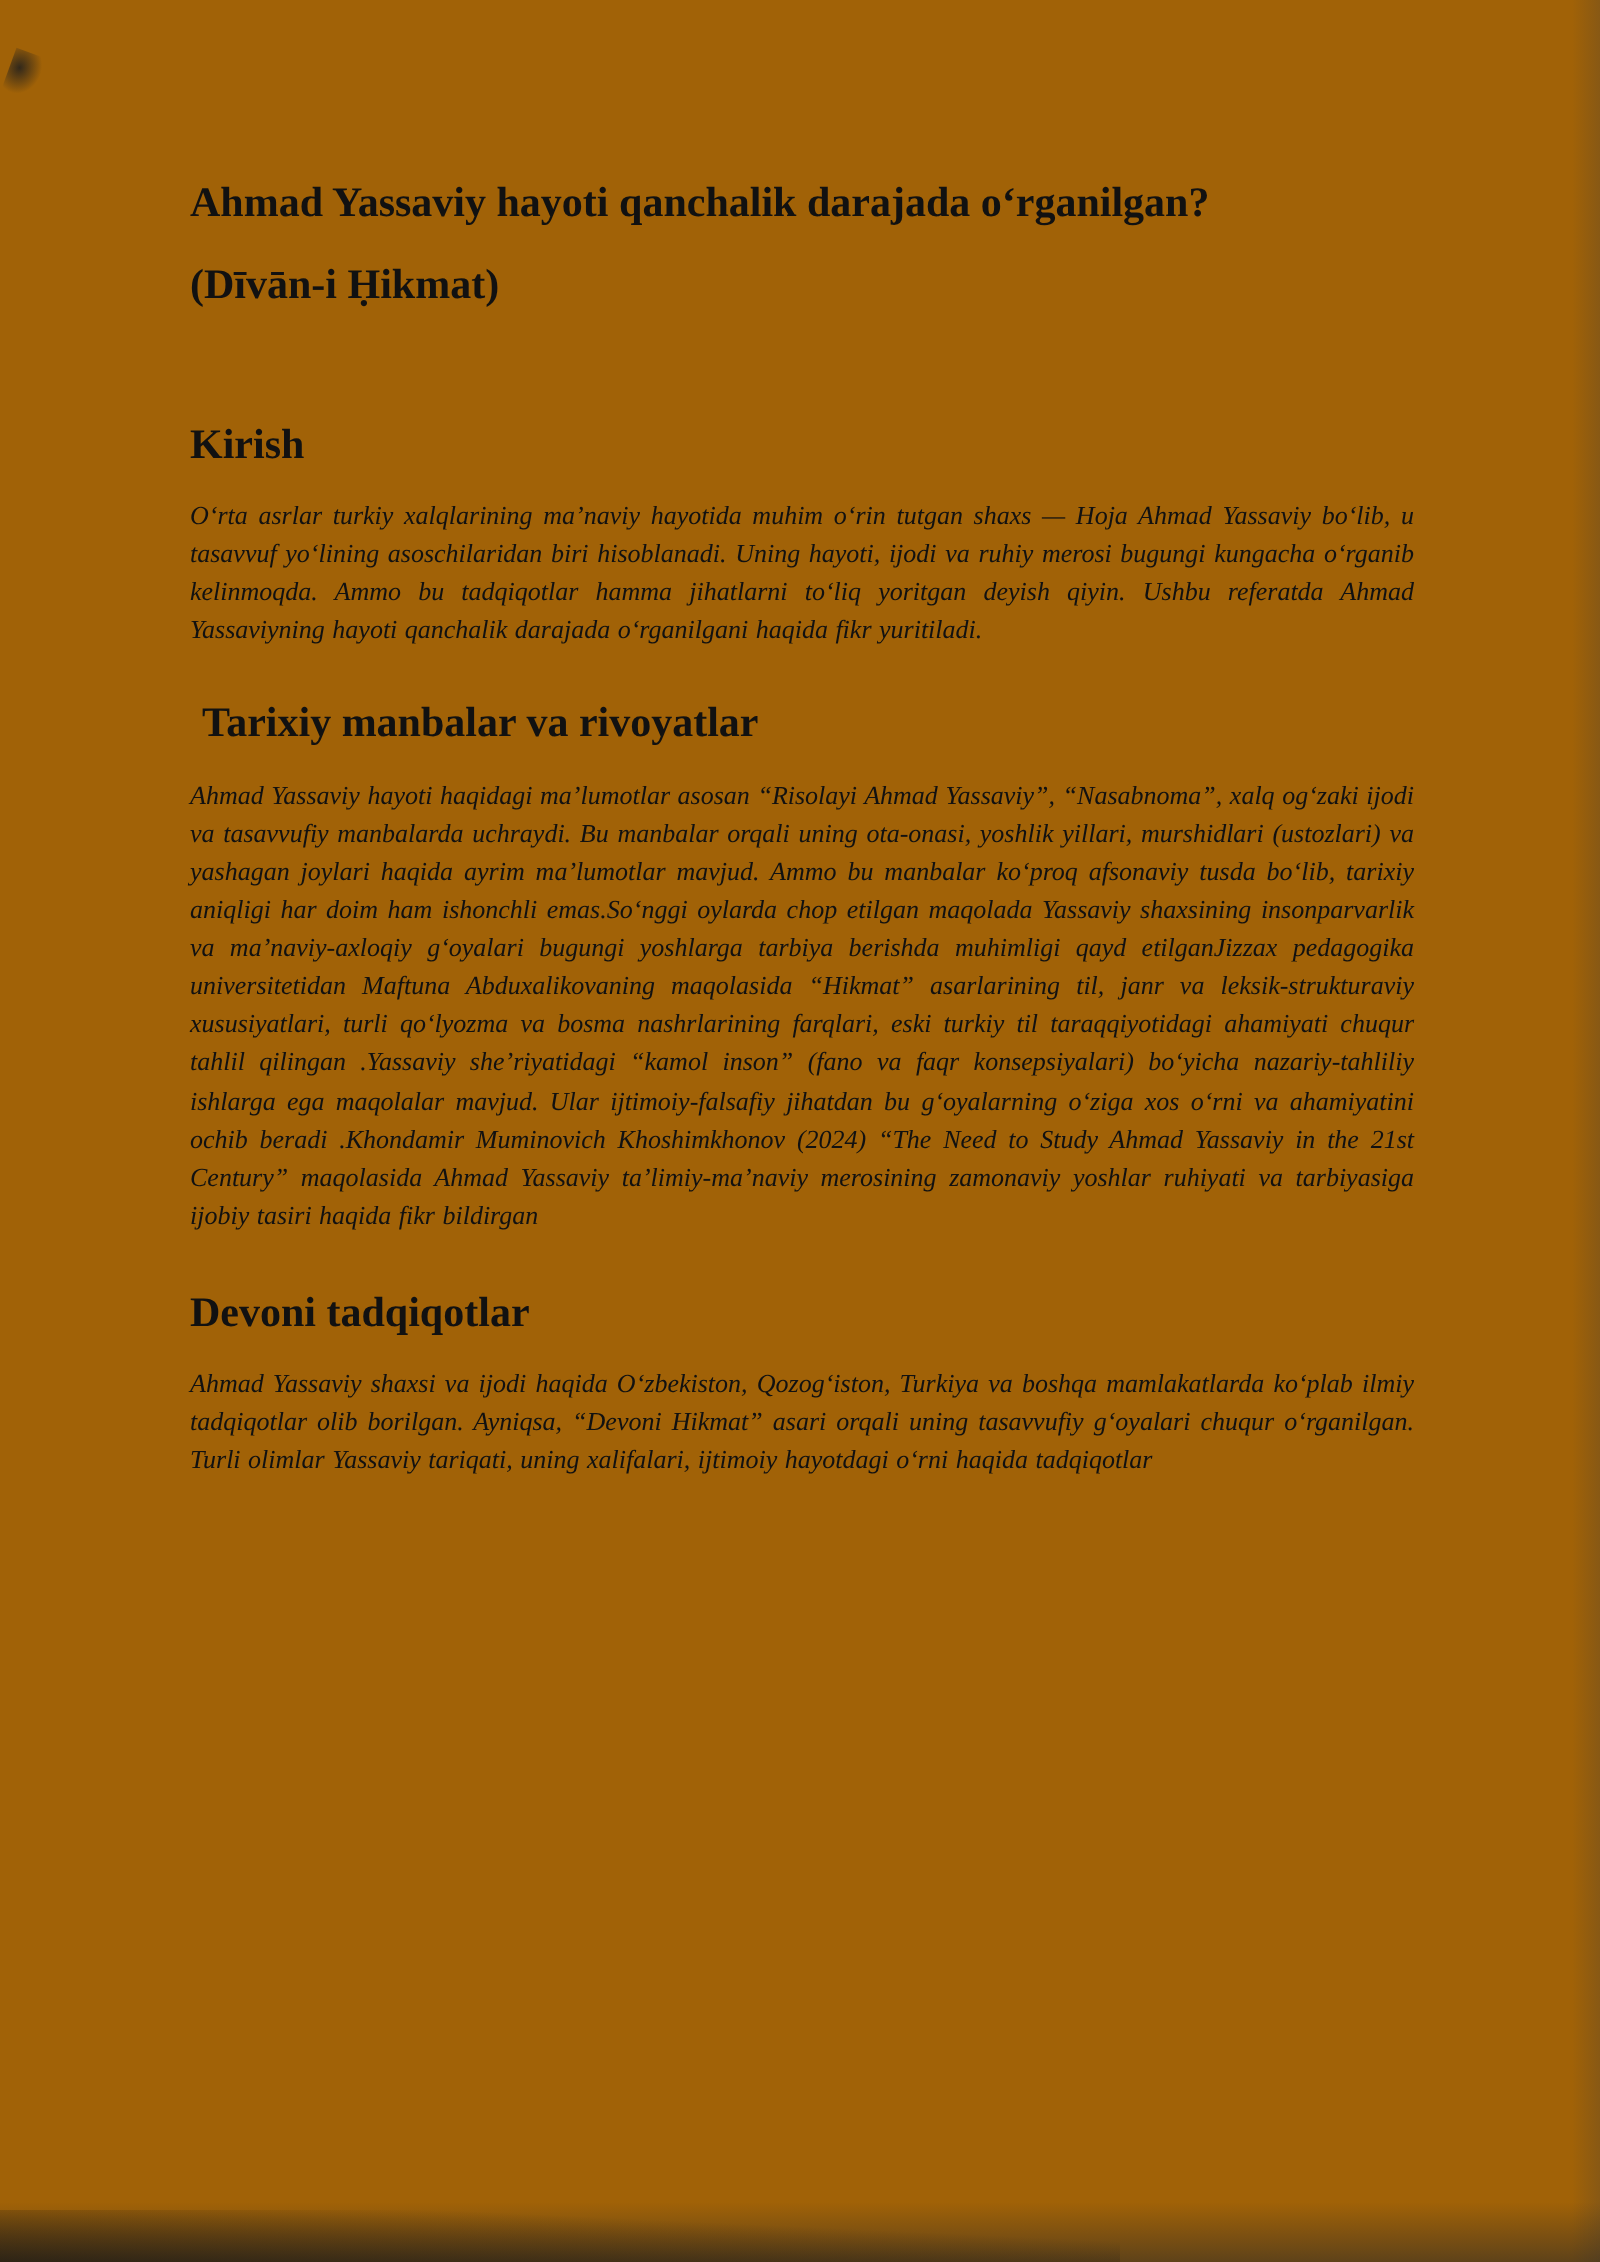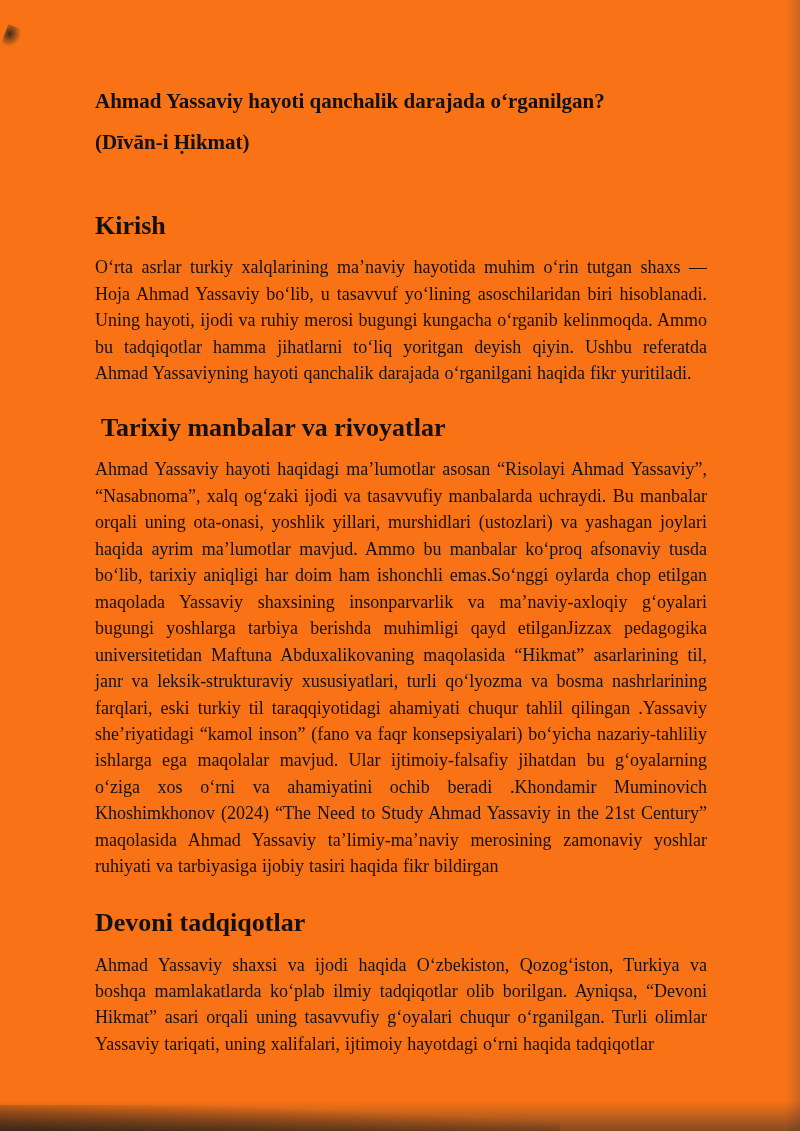--- a/index.html
+++ b/index.html
@@ -5,21 +5,21 @@
   html, body {
     margin: 0;
     padding: 0;
     background: #f2f1ef;
   }
   .canvas {
     position: relative;
     width: 800px;
     height: 1131px;
     margin: 0 auto;
-    background: #f97316;
+    background: #a16207;
     overflow: hidden;
     font-family: "Liberation Serif", "DejaVu Serif", serif;
     color: #111111;
   }
   
   .shadow-bottom {
     position: absolute;
     left: 0;
     bottom: 0;
     width: 100%;
@@ -67,35 +67,36 @@
     margin: 0 0 14px 0;
     line-height: 1.3;
   }
   .doc-subtitle {
     font-size: 21px;
     font-weight: bold;
     margin: 12px 0 52px 0;
     line-height: 1.3;
   }
   .section-heading {
-    font-size: 26px;
+    font-size: 21px;
     font-weight: bold;
     margin: 26px 0 12px 0;
     line-height: 1.3;
   }
   .section-heading.indented {
     padding-left: 6px;
     margin-top: 24px;
   }
   .body-text {
-    font-size: 18px;
+    font-size: 13px;
     line-height: 1.47;
     text-align: justify;
     margin: 0 0 10px 0;
     word-spacing: 0.5px;
+    font-style: italic;
   }
 </style>
 </head>
 <body>
 
 <div class="canvas">
 
   <div class="content">
 
     <h1 class="doc-title">Ahmad Yassaviy hayoti qanchalik darajada o‘rganilgan?</h1>

